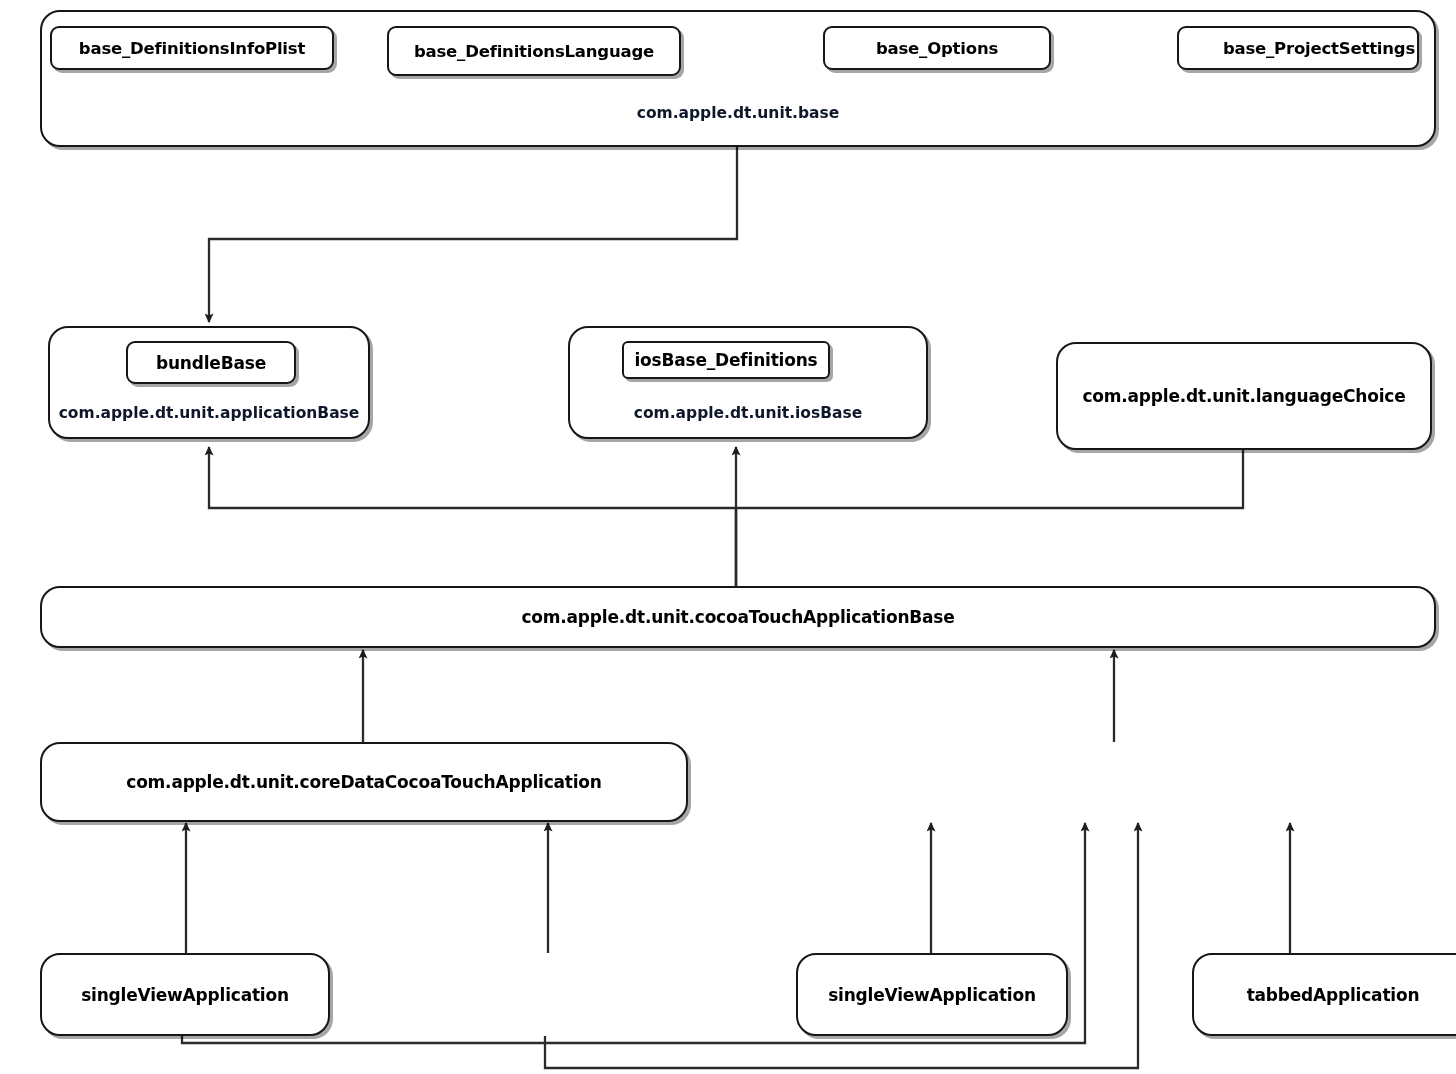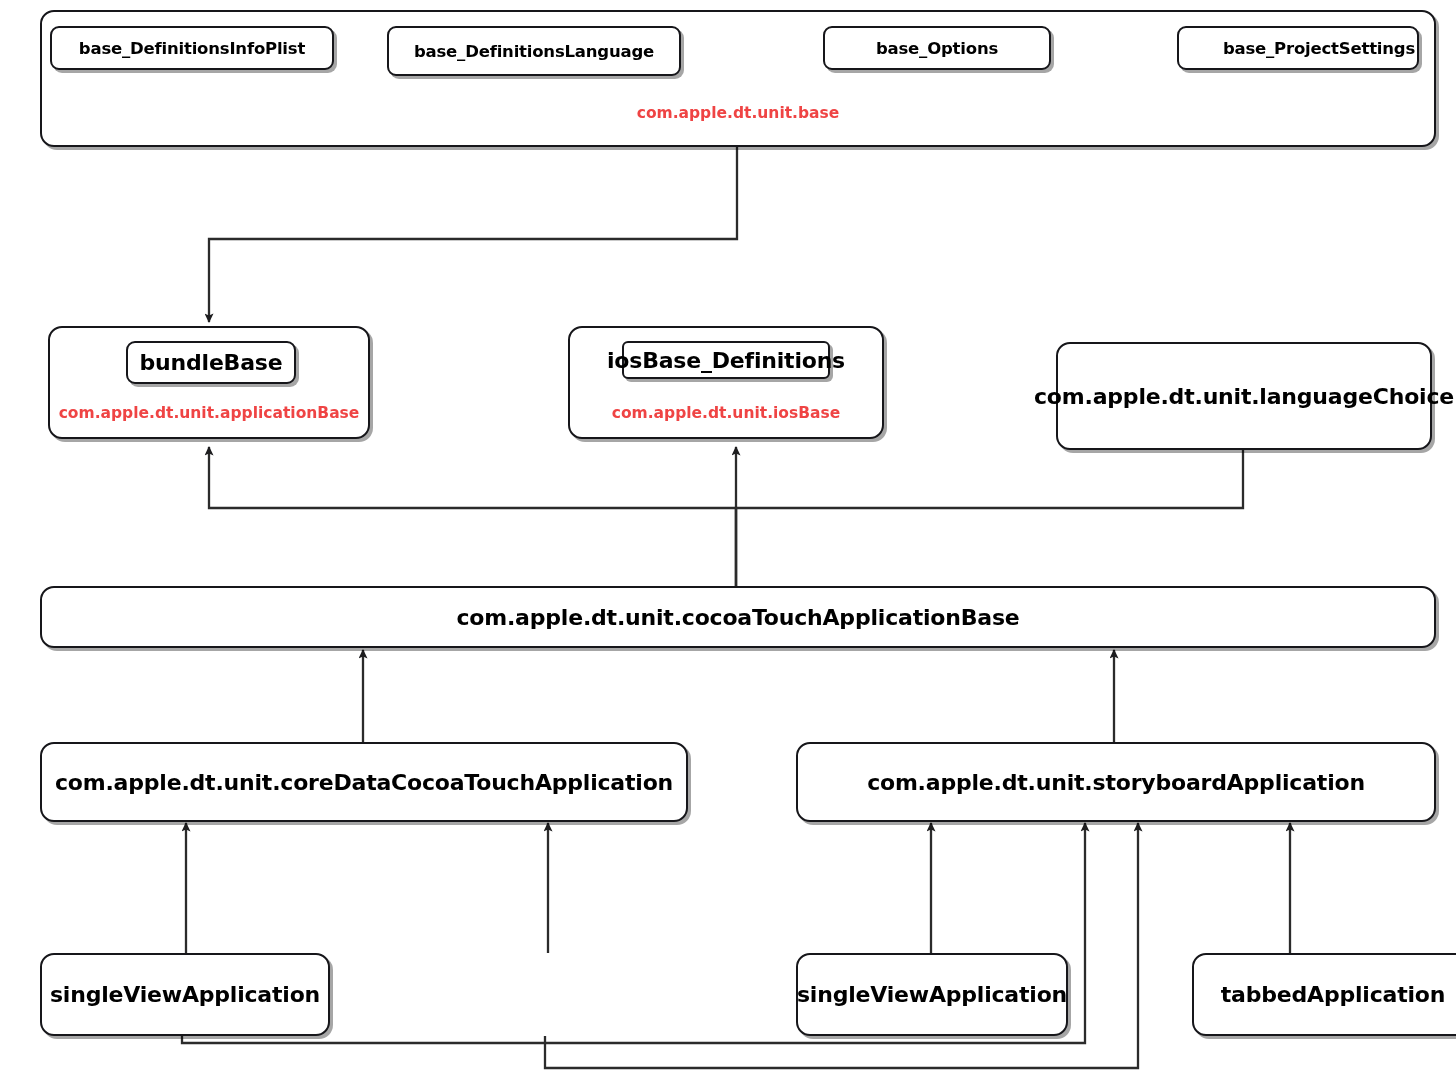--- a/index.html
+++ b/index.html
@@ -25,48 +25,48 @@
     top: 0;
     width: 1456px;
     height: 1074px;
     pointer-events: none;
   }
   .node {
     position: absolute;
     box-sizing: border-box;
     background: #ffffff;
     border: 2.5px solid #16161a;
-    border-radius: 14px;
+    border-radius: 20px;
     box-shadow: 3px 3px 0 rgba(0,0,0,0.35);
     display: flex;
     align-items: center;
     justify-content: center;
   }
   .node.container {
     display: block;
   }
   .node-label {
     font-family: "DejaVu Sans", sans-serif;
     font-weight: bold;
     color: #000000;
     text-align: center;
     letter-spacing: -0.2px;
     white-space: nowrap;
   }
   .pkg-name {
     position: absolute;
     font-family: "DejaVu Sans", sans-serif;
     font-weight: bold;
-    color: #ef4444;
+    color: #0f172a;
     white-space: nowrap;
     text-align: center;
   }
   .lbl-15 { font-size: 15.5px; }
   .lbl-16 { font-size: 16.5px; }
-  .lbl-17 { font-size: 22px; }
+  .lbl-17 { font-size: 17px; }
 </style>
 </head>
 <body>
 
 <div id="diagram-root">
 
   <svg class="edges" viewBox="0 0 1456 1074">
     <defs>
       <marker id="arrowhead" markerWidth="10" markerHeight="9" refX="8.6" refY="4.5" orient="auto" markerUnits="userSpaceOnUse">
         <path d="M0,0 L9.6,4.5 L0,9 L2.2,4.5 Z" fill="#1d1d1f"></path>
@@ -114,42 +114,39 @@
     <div class="pkg-name lbl-15" style="left:0; right:0; top:92px;">com.apple.dt.unit.base</div>
   </div>
 
   <div class="node container" style="left:48px; top:326px; width:322px; height:113px;">
     <div class="node" style="left:76px; top:13px; width:170px; height:43px; border-radius:9px; border-width:2.5px;">
       <span class="node-label lbl-17">bundleBase</span>
     </div>
     <div class="pkg-name lbl-15" style="left:0; right:0; top:76px;">com.apple.dt.unit.applicationBase</div>
   </div>
 
-  <div class="node container" style="left:568px; top:326px; width:316px; height:113px;">
+  <div class="node container" style="left:568px; top:326px; width:360px; height:113px;">
     <div class="node" style="left:52px; top:13px; width:208px; height:38px; border-radius:6px; border-width:2.5px; overflow:visible;">
       <span class="node-label lbl-17">iosBase_Definitions</span>
     </div>
     <div class="pkg-name lbl-15" style="left:0; right:0; top:76px;">com.apple.dt.unit.iosBase</div>
   </div>
 
   <div class="node" style="left:1056px; top:318px; width:376px; height:108px;margin-top:24px;">
     <span class="node-label lbl-17">com.apple.dt.unit.languageChoice</span>
   </div>
 
   <div class="node" style="left:40px; top:586px; width:1396px; height:62px;">
     <span class="node-label lbl-17">com.apple.dt.unit.cocoaTouchApplicationBase</span>
   </div>
 
   <div class="node" style="left:40px; top:742px; width:648px; height:80px;">
     <span class="node-label lbl-17">com.apple.dt.unit.coreDataCocoaTouchApplication</span>
   </div>
 
-  <div class="node" style="left:796px; top:742px; width:640px; height:80px;">
-    <span class="node-label lbl-17">com.apple.dt.unit.storyboardApplication</span>
-  </div>
 
   <div class="node" style="left:40px; top:953px; width:290px; height:83px;">
     <span class="node-label lbl-17">singleViewApplication</span>
   </div>
 
 
   <div class="node" style="left:796px; top:953px; width:272px; height:83px;">
     <span class="node-label lbl-17">singleViewApplication</span>
   </div>
 

